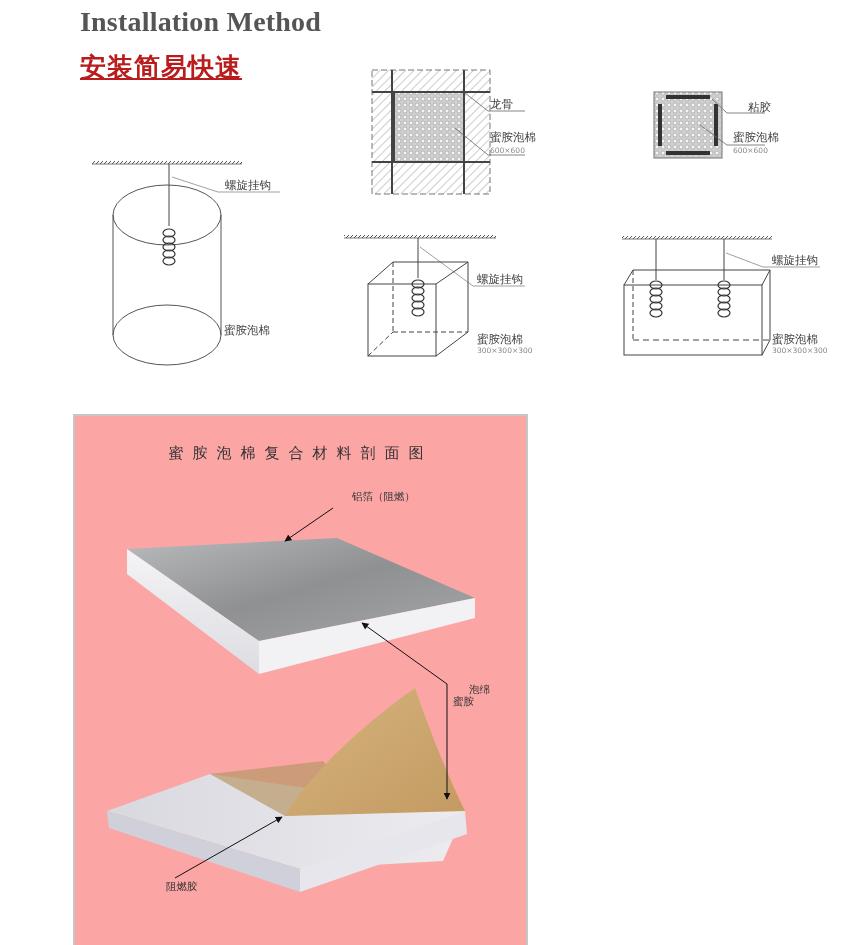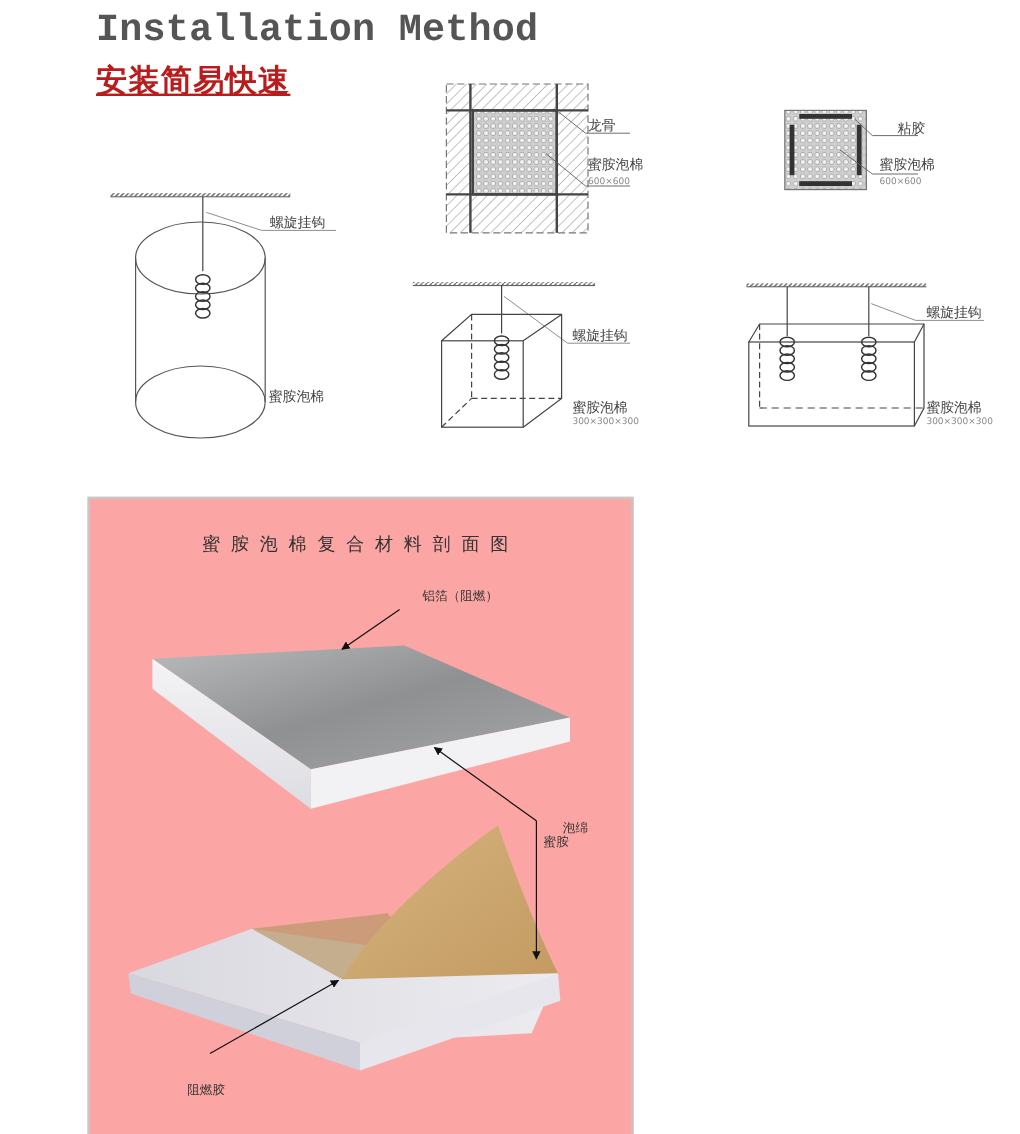--- a/index.html
+++ b/index.html
@@ -1,17 +1,17 @@
 <!DOCTYPE html>
 <html><head>
 <meta charset="utf-8">
 <style>
   html, body { margin: 0; padding: 0; background: #ffffff; }
   body { width: 850px; height: 945px; position: relative; overflow: hidden; font-family: "DejaVu Sans", sans-serif; }
-  .title-en { position: absolute; left: 80px; top: 6px; font-family: Liberation Mono, monospace; font-weight: bold; font-size: 32px; color: #555555; letter-spacing: 0.2px; }
+  .title-en { position: absolute; left: 80px; top: 6px; font-family: Liberation Serif, serif; font-weight: bold; font-size: 28px; color: #555555; letter-spacing: 0.2px; }
   .title-cn { position: absolute; left: 80px; top: 50px; font-family: "DejaVu Sans", sans-serif; font-weight: bold; font-size: 26px; color: #b91c1c; letter-spacing: 1px; text-decoration: underline; }
   svg.dg { position: absolute; left: 0; top: 0; }
   .lbl { position: absolute; font-size: 11.5px; color: #444; white-space: nowrap; }
   .sub { position: absolute; font-size: 7.5px; color: #888; white-space: nowrap; font-family: "DejaVu Sans", sans-serif; text-align: right; }
   .frame { position: absolute; left: 73px; top: 414px; width: 455px; height: 593px; border: 2px solid #c6c6c6; box-sizing: border-box; background: #fca5a5; overflow: hidden; }
   .frame-title { position: absolute; left: 0; right: 0; top: 28px; text-align: center; font-size: 15px; color: #333; letter-spacing: 9px; }
   .pl { position: absolute; font-size: 10.5px; color: #333; white-space: nowrap; text-align: right; }
 </style>
 </head>
 <body>
@@ -184,14 +184,14 @@
 
     <line x1="258" y1="92" x2="210" y2="125" stroke="#111" stroke-width="1" marker-end="url(#arr)"></line>
     <polyline points="372,268 372,383" fill="none" stroke="#111" stroke-width="1" marker-end="url(#arr)"></polyline>
     <line x1="372" y1="268" x2="287" y2="207" stroke="#111" stroke-width="1" marker-end="url(#arr)"></line>
     <line x1="100" y1="462" x2="207" y2="401" stroke="#111" stroke-width="1" marker-end="url(#arr)"></line>
   </svg>
 
   <span class="pl" style="left:277px;top:74px;">铝箔（阻燃）</span>
   <span class="pl" style="left:378px;top:253px;margin-top:26px;">蜜胺</span>
   <span class="pl" style="left:378px;top:267px;margin-left:16px;">泡绵</span>
-  <span class="pl" style="left:81px;top:464px;margin-top:22px;">阻燃胶</span>
+  <span class="pl" style="left:91px;top:464px;">阻燃胶</span>
 </div>
 
 </body></html>

